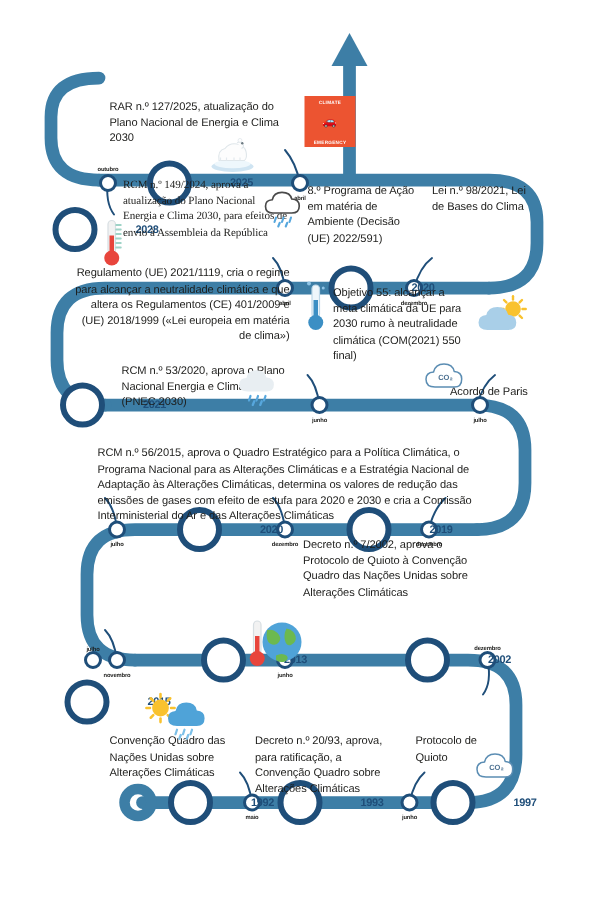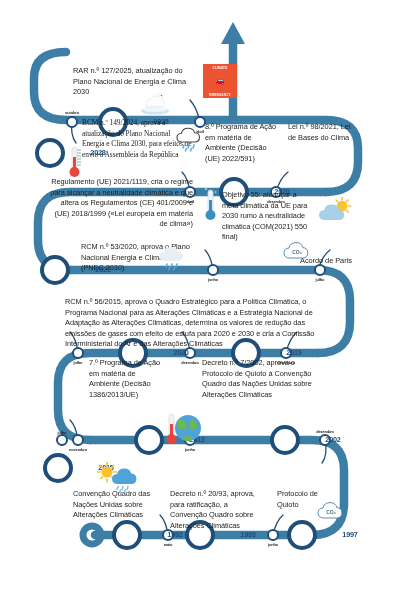--- a/index.html
+++ b/index.html
@@ -197,21 +197,20 @@
 
   <div class="txt" style="left:73px;top:66px;width:120px;">RAR n.º 127/2025, atualização do Plano Nacional de Energia e Clima 2030</div>
   <div class="txt" style="left:82px;top:118px;width:110px;font-family:Liberation Serif, serif;">RCM n.º 149/2024, aprova a atualização do Plano Nacional Energia e Clima 2030, para efeitos de envio à Assembleia da República</div>
   <div class="txt" style="left:205px;top:122px;width:78px;">8.º Programa de Ação em matéria de Ambiente (Decisão (UE) 2022/591)</div>
   <div class="txt" style="left:288px;top:122px;width:70px;">Lei n.º 98/2021, Lei de Bases do Clima</div>
   <div class="txt" style="left:45px;top:177px;width:148px;text-align:right;">Regulamento (UE) 2021/1119, cria o regime para alcançar a neutralidade climática e que altera os Regulamentos (CE) 401/2009 e (UE) 2018/1999 («Lei europeia em matéria de clima»)</div>
   <div class="txt" style="left:222px;top:169px;width:92px;margin-top:21px;">Objetivo 55: alcançar a meta climática da UE para 2030 rumo à neutralidade climática (COM(2021) 550 final)</div>
   <div class="txt" style="left:81px;top:242px;width:110px;">RCM n.º 53/2020, aprova o Plano Nacional Energia e Clima 2030 (PNEC 2030)</div>
   <div class="txt" style="left:300px;top:256px;width:60px;">Acordo de Paris</div>
   <div class="txt" style="left:65px;top:297px;width:270px;">RCM n.º 56/2015, aprova o Quadro Estratégico para a Política Climática, o Programa Nacional para as Alterações Climáticas e a Estratégia Nacional de Adaptação às Alterações Climáticas, determina os valores de redução das emissões de gases com efeito de estufa para 2020 e 2030 e cria a Comissão Interministerial do Ar e das Alterações Climáticas</div>
-  <div class="txt" style="left:89px;top:358px;width:76px;">7.º Programa de Ação em matéria de Ambiente (Decisão 1386/2013/UE)</div>
   <div class="txt" style="left:202px;top:358px;width:125px;">Decreto n.º 7/2002, aprova o Protocolo de Quioto à Convenção Quadro das Nações Unidas sobre Alterações Climáticas</div>
   <div class="txt" style="left:73px;top:489px;width:85px;">Convenção Quadro das Nações Unidas sobre Alterações Climáticas</div>
   <div class="txt" style="left:170px;top:489px;width:95px;">Decreto n.º 20/93, aprova, para ratificação, a Convenção Quadro sobre Alterações Climáticas</div>
   <div class="txt" style="left:277px;top:489px;width:60px;">Protocolo de Quioto</div>
 
   <div class="climate-badge" style="left:203px;top:64px;width:34px;height:34px;">
     <span>CLIMATE</span>
     <span class="cb-mid">🚗</span>
     <span>EMERGENCY</span>
   </div>

